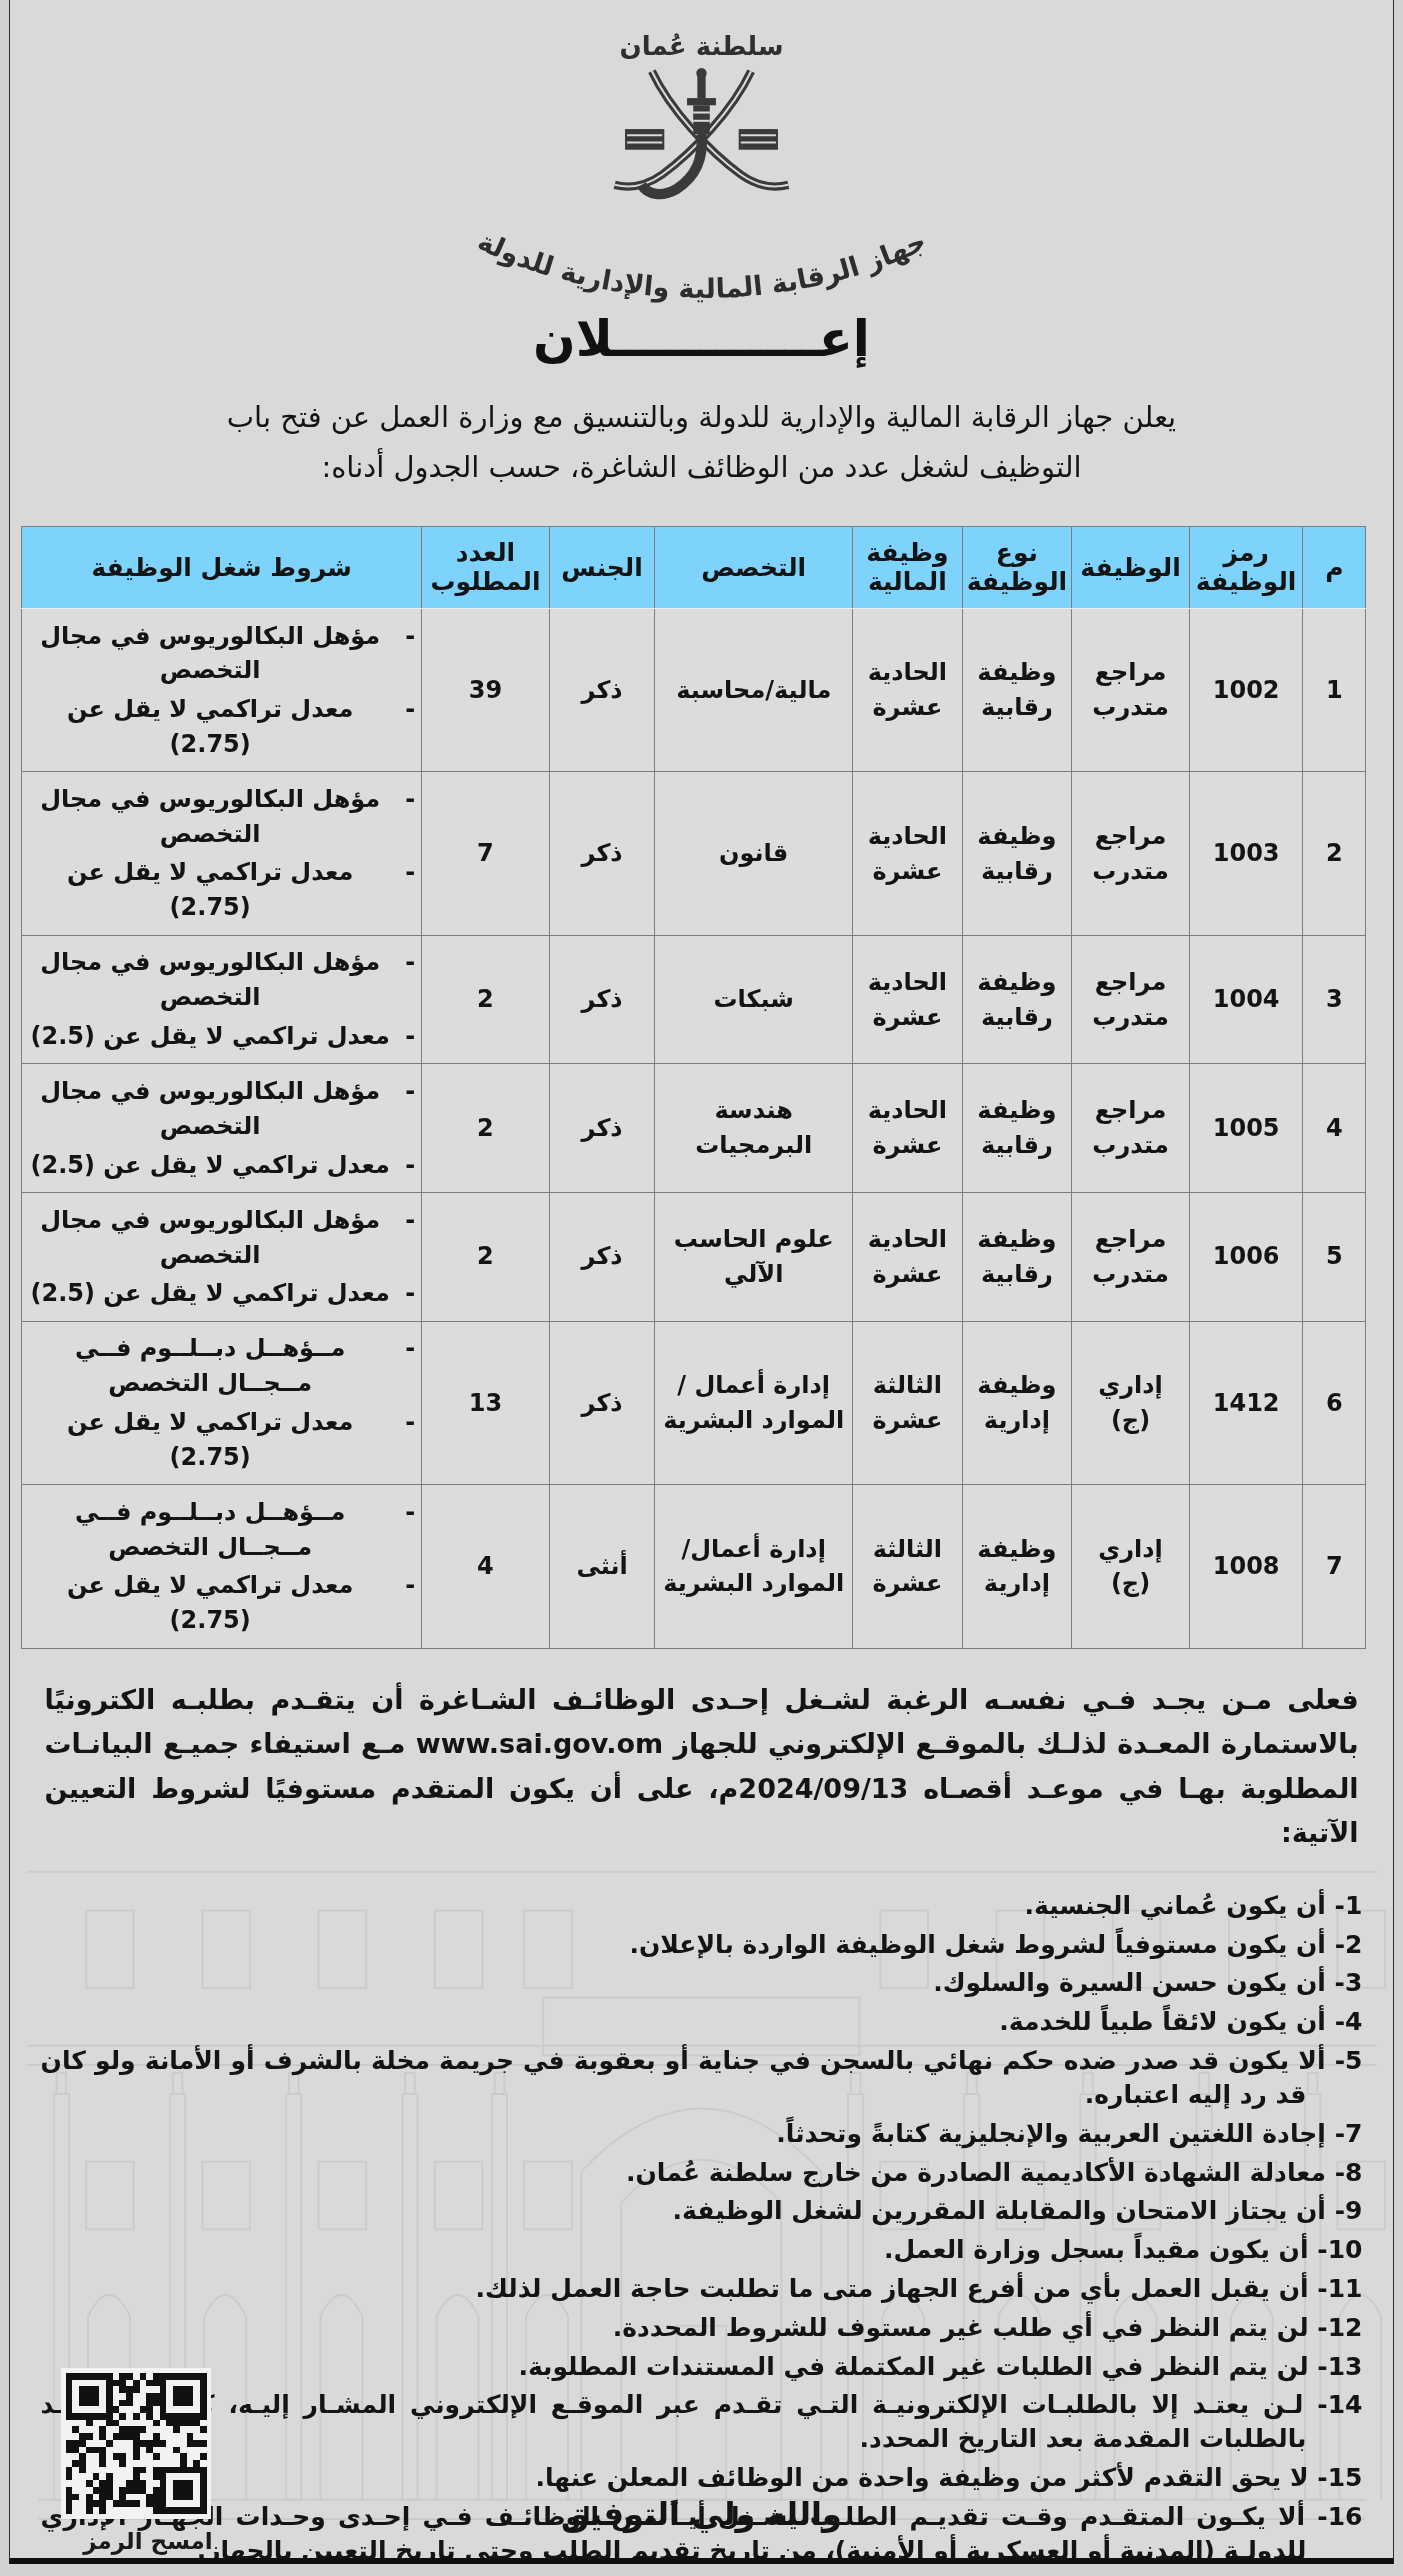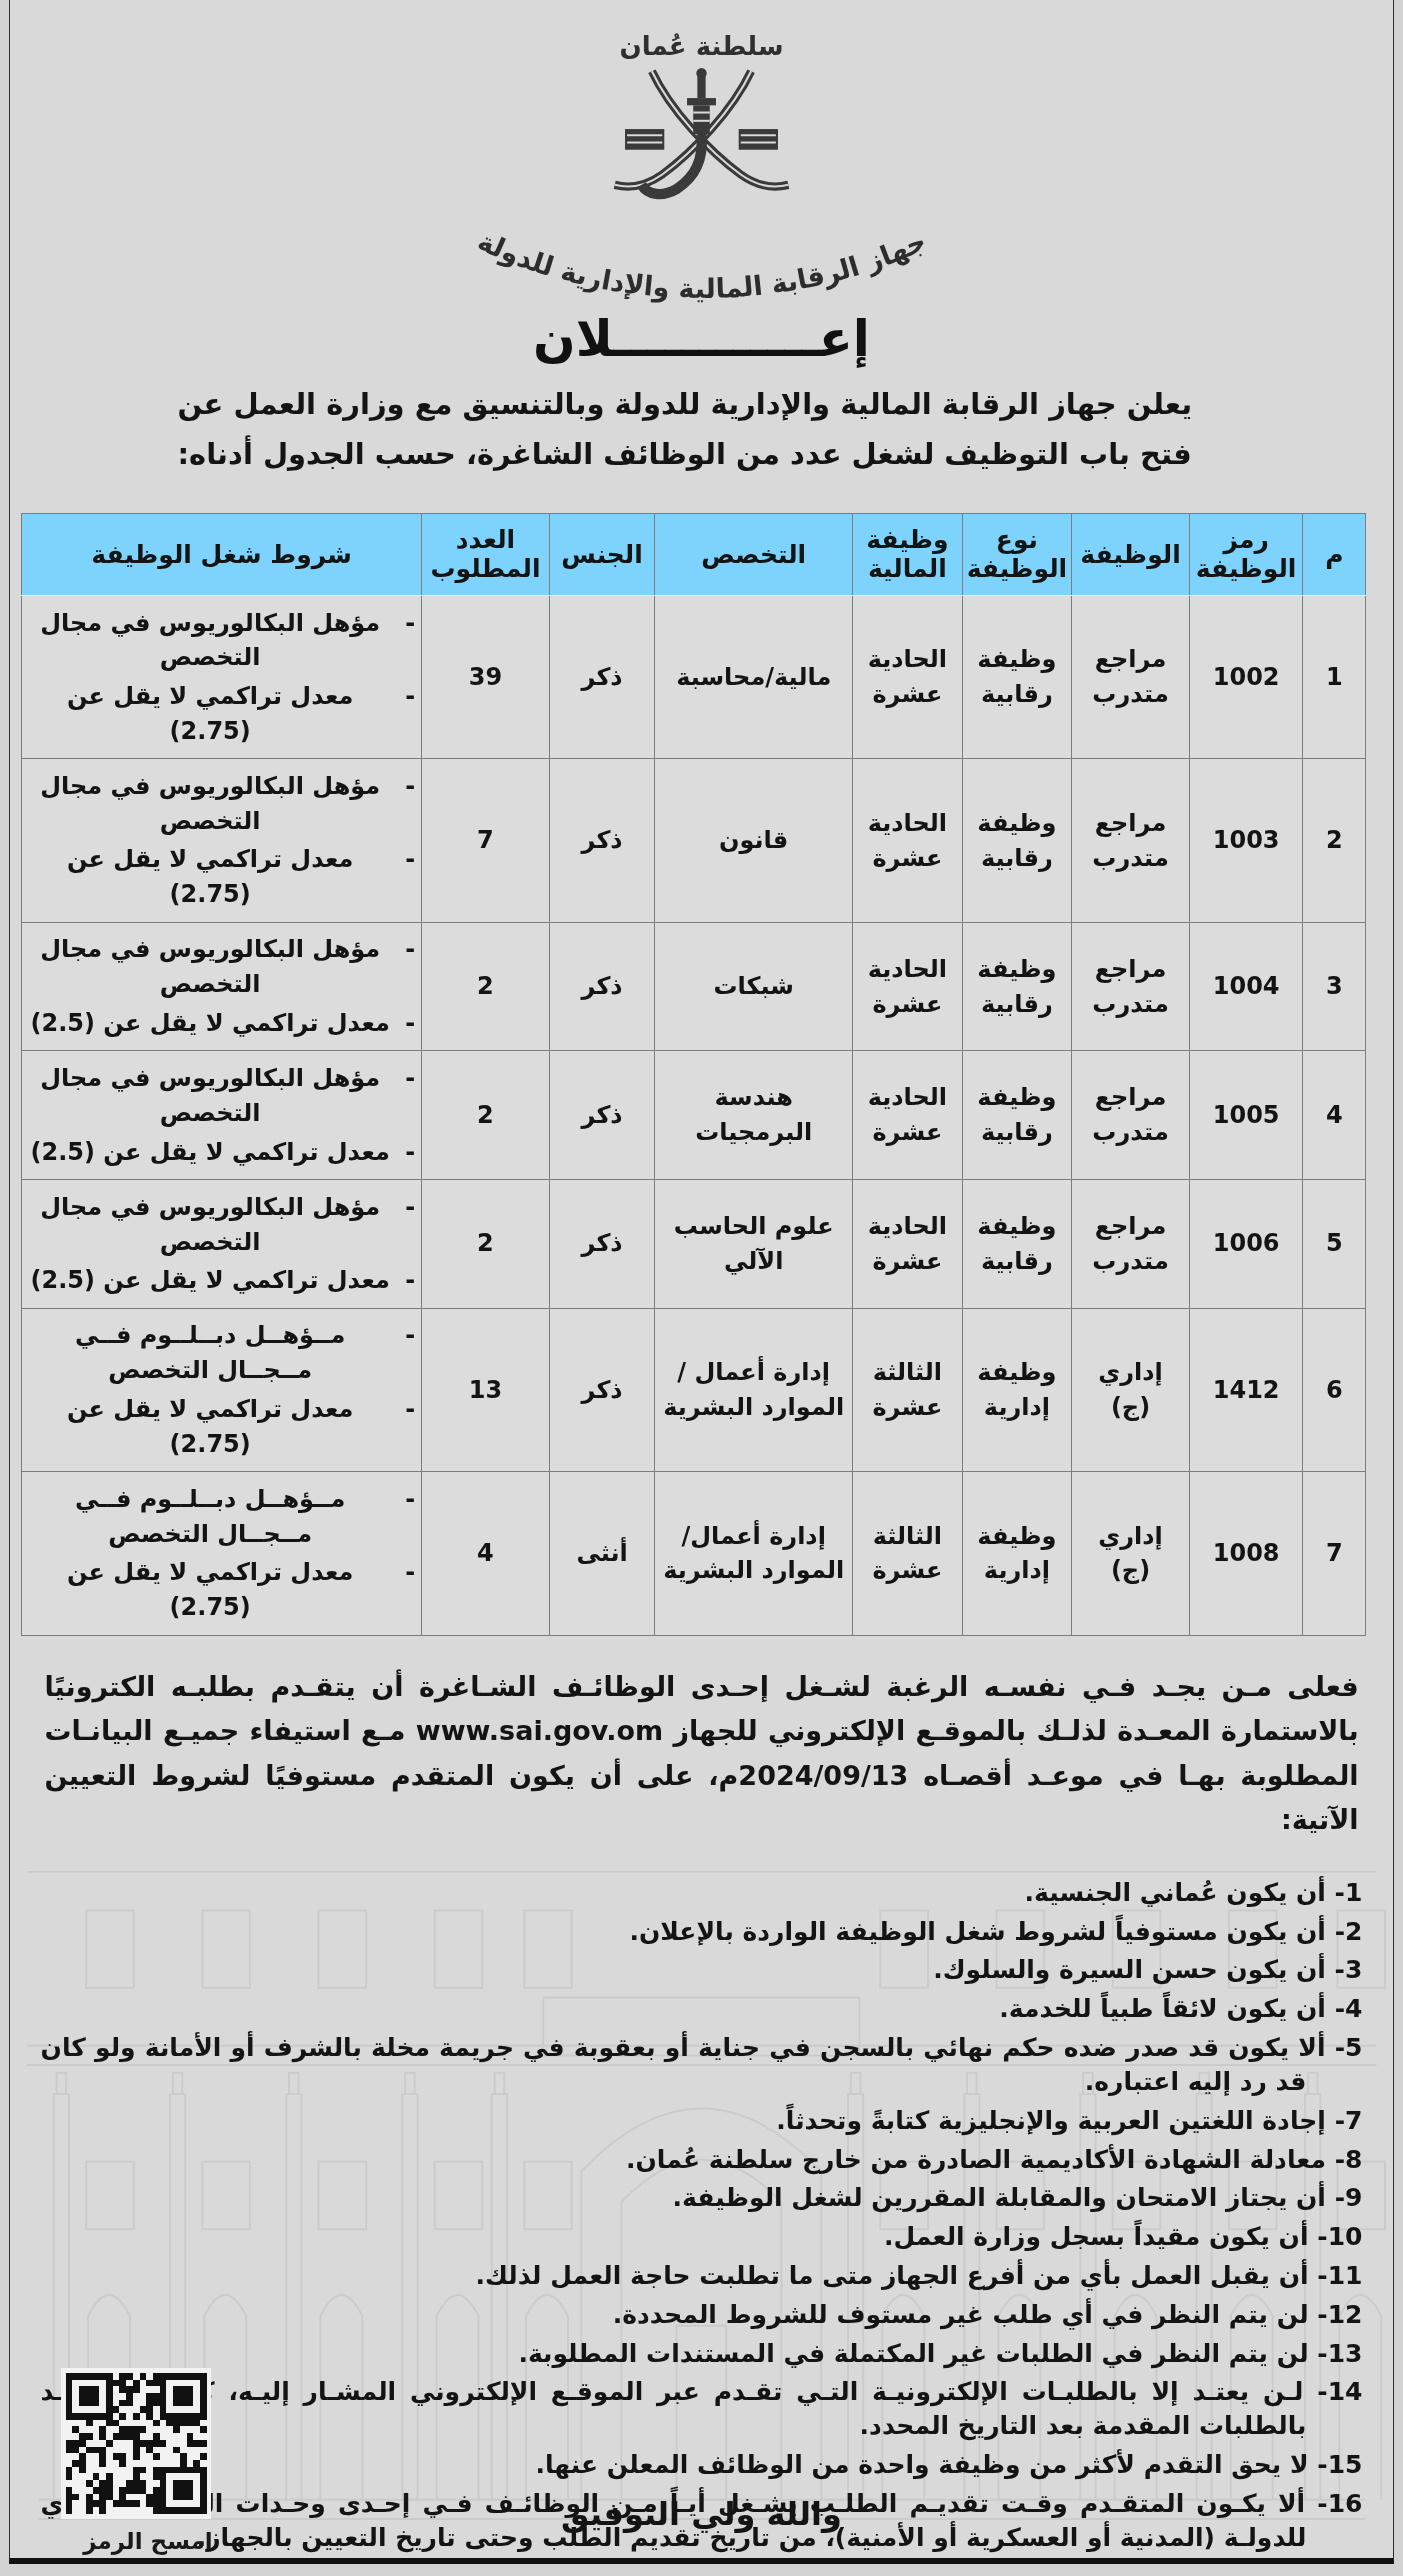--- a/index.html
+++ b/index.html
@@ -10,21 +10,21 @@
        direction:rtl;color:#141414;overflow:hidden;}
   .content{position:relative;z-index:2;padding:0 27px;}
   
   .watermark{position:absolute;left:0;right:0;bottom:9.7px;width:100%;height:792px;z-index:1;opacity:.55;}
   
   .emblem-wrap{text-align:center;margin-top:33px;line-height:1;}
   .country{font-size:26px;font-weight:bold;color:#2f2f2f;letter-spacing:1px;}
   .emblem-svg{display:block;margin:5.8px auto 0 auto;}
   .arc-svg{display:block;margin:-17.4px auto 0 auto;}
   .title{font-size:50px;font-weight:bold;text-align:center;margin-top:1.9px;color:#111;}
-  .intro{font-size:29px;font-weight:bold;text-align:left;line-height:1.72;max-width:1048px;margin:12px auto 0 auto;}
+  .intro{font-size:29px;font-weight:normal;text-align:center;line-height:1.72;max-width:1048px;margin:25px auto 0 auto;}
   
   table.vac{width:1345px;margin:33px auto 0 auto;border-collapse:collapse;table-layout:fixed;background:#dcdcdc;}
   table.vac,table.vac th,table.vac td{border:1px solid #7d7d7d;}
   table.vac{border:1.9px solid #545454;}
   table.vac th{background:#7dd3fc;font-size:25px;font-weight:bold;height:77px;padding:1.9px 3.9px;border-bottom:1.9px solid #ededed;}
   table.vac td{font-size:24px;font-weight:bold;text-align:center;padding:5.8px 3.9px;height:100px;line-height:1.45;}
   td.conds{text-align:right;font-size:22px;padding:7.7px 13.5px 7.7px 7.7px;line-height:1.4;}
   .cond{position:relative;padding-right:23px;margin:3.9px 0;}
   .cond .dash{position:absolute;right:1.9px;top:0;font-weight:bold;}
   

